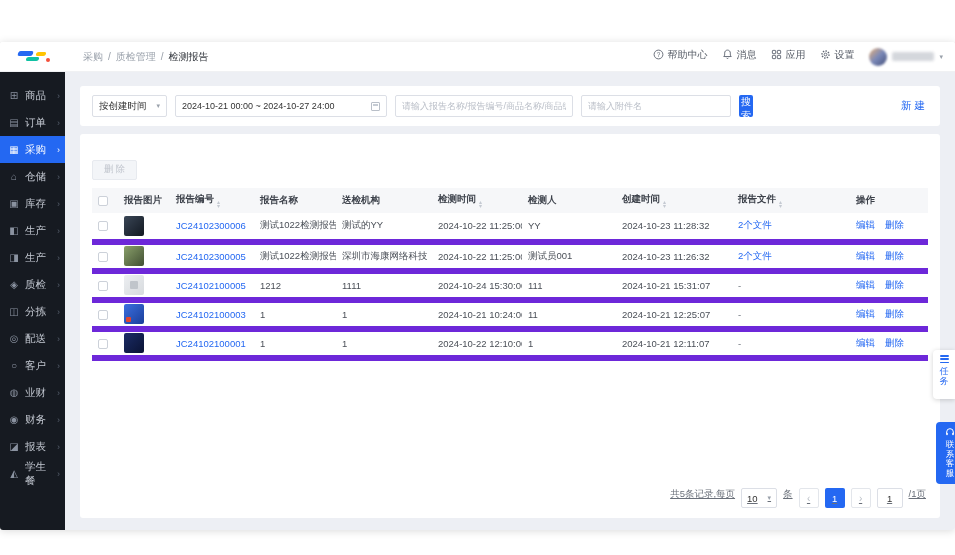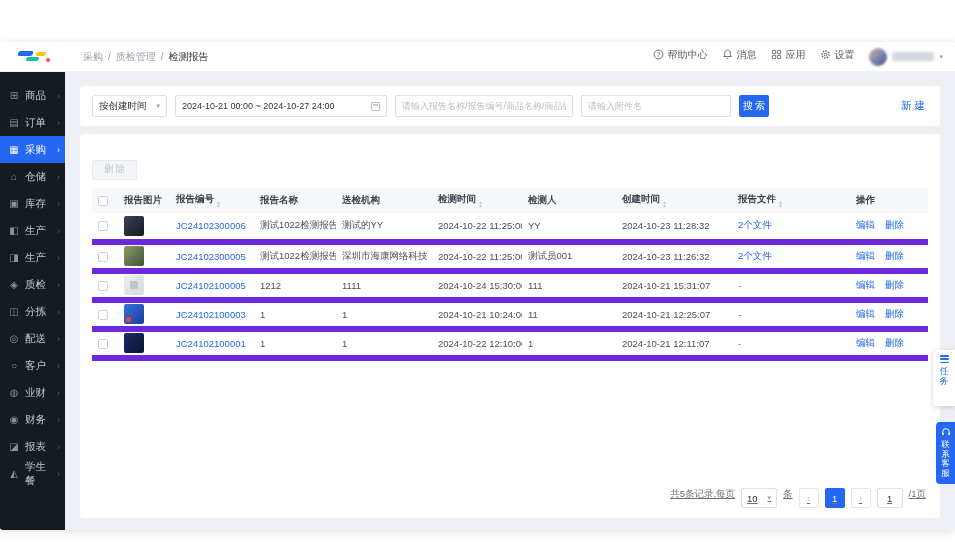--- a/index.html
+++ b/index.html
@@ -54,21 +54,21 @@
     display:flex;align-items:center;font-size:9px;color:#333;padding:0 6px;}
   .time-select{gap:10px;font-size:9.5px;cursor:pointer;}
   .time-select .caret{font-size:7px;color:#9aa1ab;}
   .date-box{width:212px;justify-content:space-between;cursor:pointer;}
   .cal{width:9px;height:9px;border:1px solid #b9bfc8;border-radius:1px;position:relative;flex:none;}
   .cal::before{content:"";position:absolute;top:1px;left:1px;right:1px;height:2px;background:#c6ccd4;}
   input.ctl{padding:0 6px;outline:none;}
   input.ctl::placeholder{color:#b9bec7;font-size:9px;}
   .in-keyword{width:178px;}
   .in-attach{width:150px;}
-  .search-btn{height:22px;width:30px;background:#2468f2;border:none;border-radius:2px;color:#fff;
+  .search-btn{height:22px;width:14px;background:#2468f2;border:none;border-radius:2px;color:#fff;
     font-size:10px;letter-spacing:2px;padding-left:2px;cursor:pointer;}
   .spacer{flex:1;}
   .create-btn{background:none;border:none;color:#2468f2;font-size:10.5px;letter-spacing:3px;
     padding-left:3px;cursor:pointer;}
 
   .table-card{position:absolute;left:15px;right:15px;top:62px;bottom:12px;background:#fff;
     border-radius:3px;padding:24px 12px;}
   .bulk-delete{height:20px;padding:0 9px 0 11px;background:#f3f5f8;color:#c0c5cd;
     border:1px solid #e7eaef;border-radius:2px;font-size:9.5px;letter-spacing:2px;cursor:not-allowed;}
   table{width:100%;border-collapse:collapse;table-layout:fixed;margin-top:8px;}
@@ -98,28 +98,28 @@
     align-items:center;justify-content:space-between;padding:0 5px;color:#333;cursor:pointer;}
   .pg-select .caret{font-size:7px;color:#9aa1ab;}
   .pg-btn{width:20px;height:20px;border:1px solid #e3e6eb;background:#fff;border-radius:2px;
     display:flex;align-items:center;justify-content:center;color:#b7bcc4;font-size:10px;cursor:pointer;}
   .pg-page{width:20px;height:20px;border-radius:2px;background:#2468f2;color:#fff;display:flex;
     align-items:center;justify-content:center;font-size:9.5px;cursor:pointer;}
   .pg-input{width:26px;height:20px;border:1px solid #dcdfe6;border-radius:2px;display:flex;
     align-items:center;justify-content:center;color:#333;}
 
   
-  .float-tasks{position:absolute;right:0;top:341px;width:22px;padding:5px 0 20px;background:#fff;
+  .float-tasks{position:absolute;right:0;top:341px;width:22px;padding:5px 0 13px;background:#fff;
     border-radius:4px 0 0 4px;box-shadow:0 1px 5px rgba(0,0,0,.18);display:flex;flex-direction:column;
     align-items:center;gap:3px;cursor:pointer;z-index:9;}
   .tasks-icon{display:flex;flex-direction:column;gap:1.5px;}
   .tasks-icon span{width:9px;height:1.8px;background:#2468f2;border-radius:1px;}
   .float-tasks .f-label{width:10px;font-size:9px;color:#2468f2;line-height:10px;text-align:center;}
   .float-service{position:absolute;right:0;top:413px;width:19px;padding:5px 0 6px;background:#2468f2;
-    border-radius:4px 0 0 4px;display:flex;flex-direction:column;align-items:center;gap:3px;
+    border-radius:4px 0 0 4px;display:flex;flex-direction:column;align-items:flex-end;gap:3px;
     cursor:pointer;z-index:9;}
   .float-service .f-label{width:10px;font-size:8.5px;color:#fff;line-height:9.5px;text-align:center;}
 </style>
 </head>
 <body>
 
 <div class="screen">
   <div class="app">
 
     <header class="topbar">

